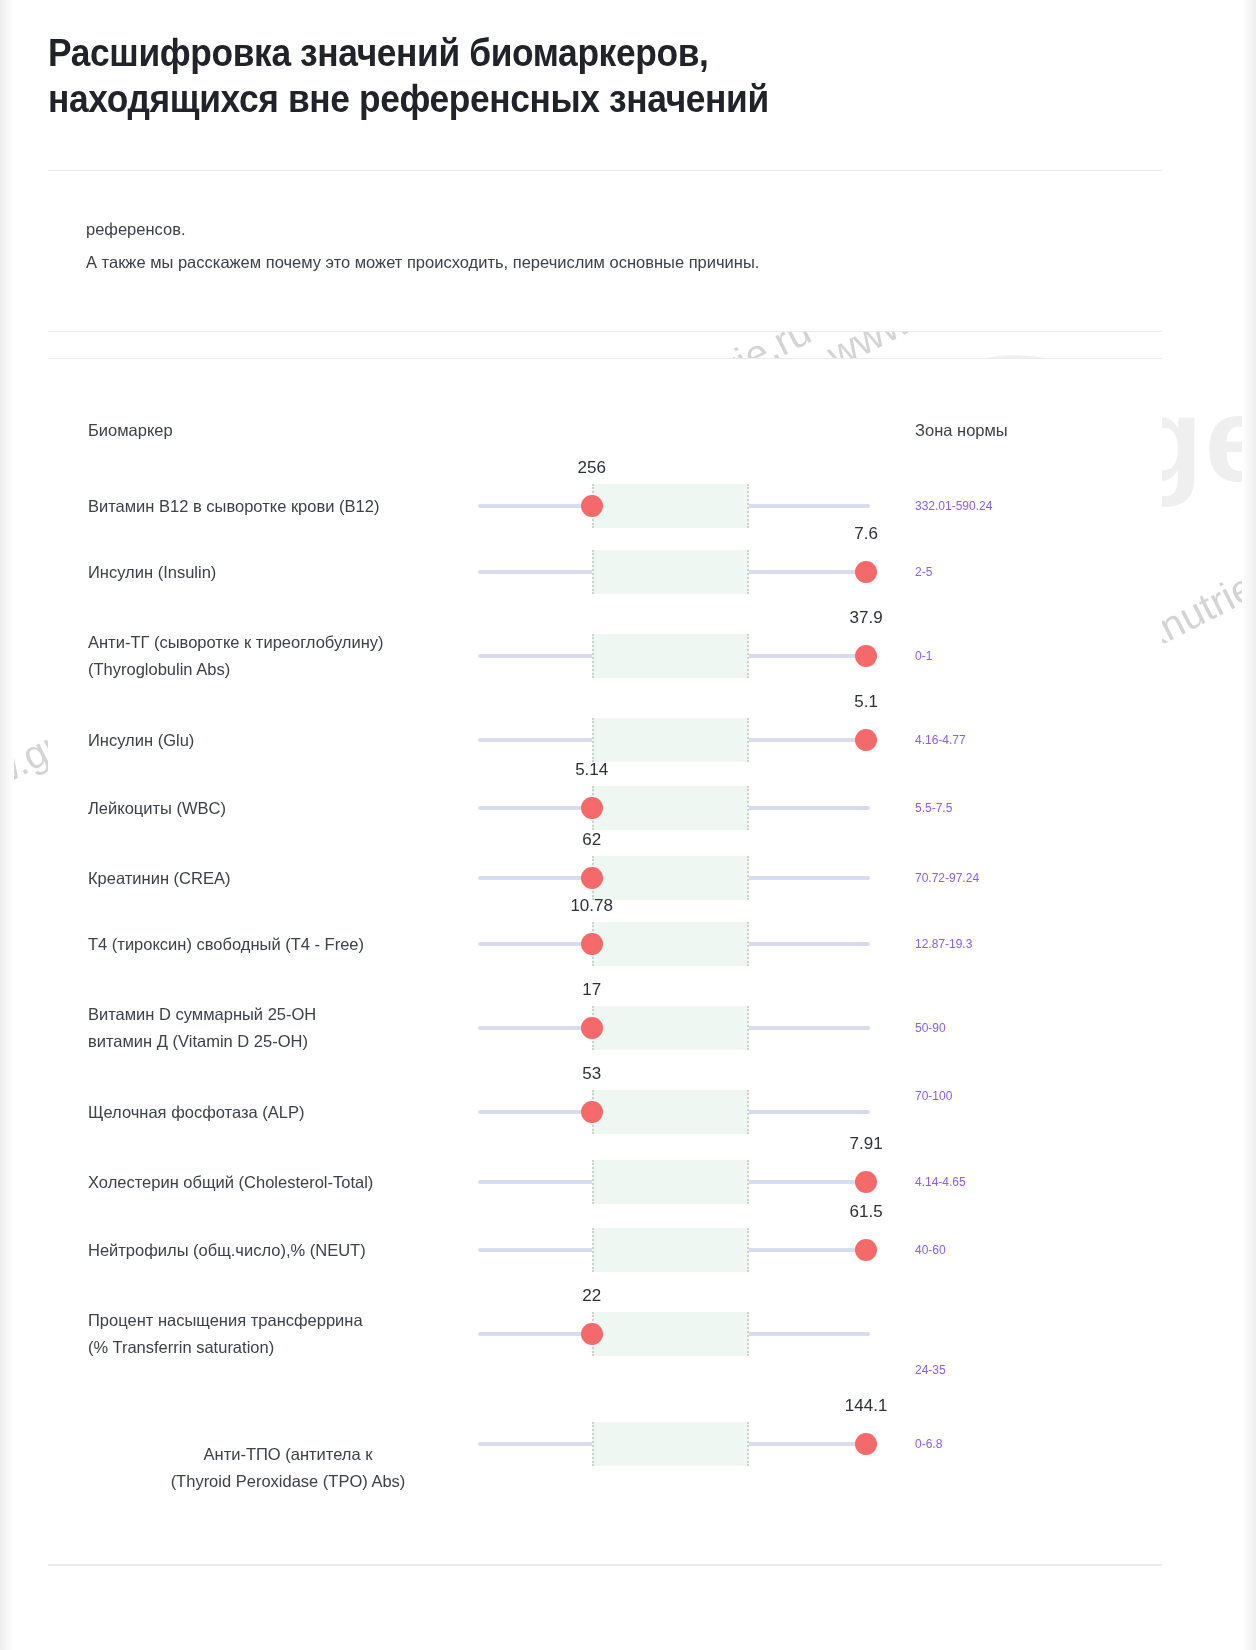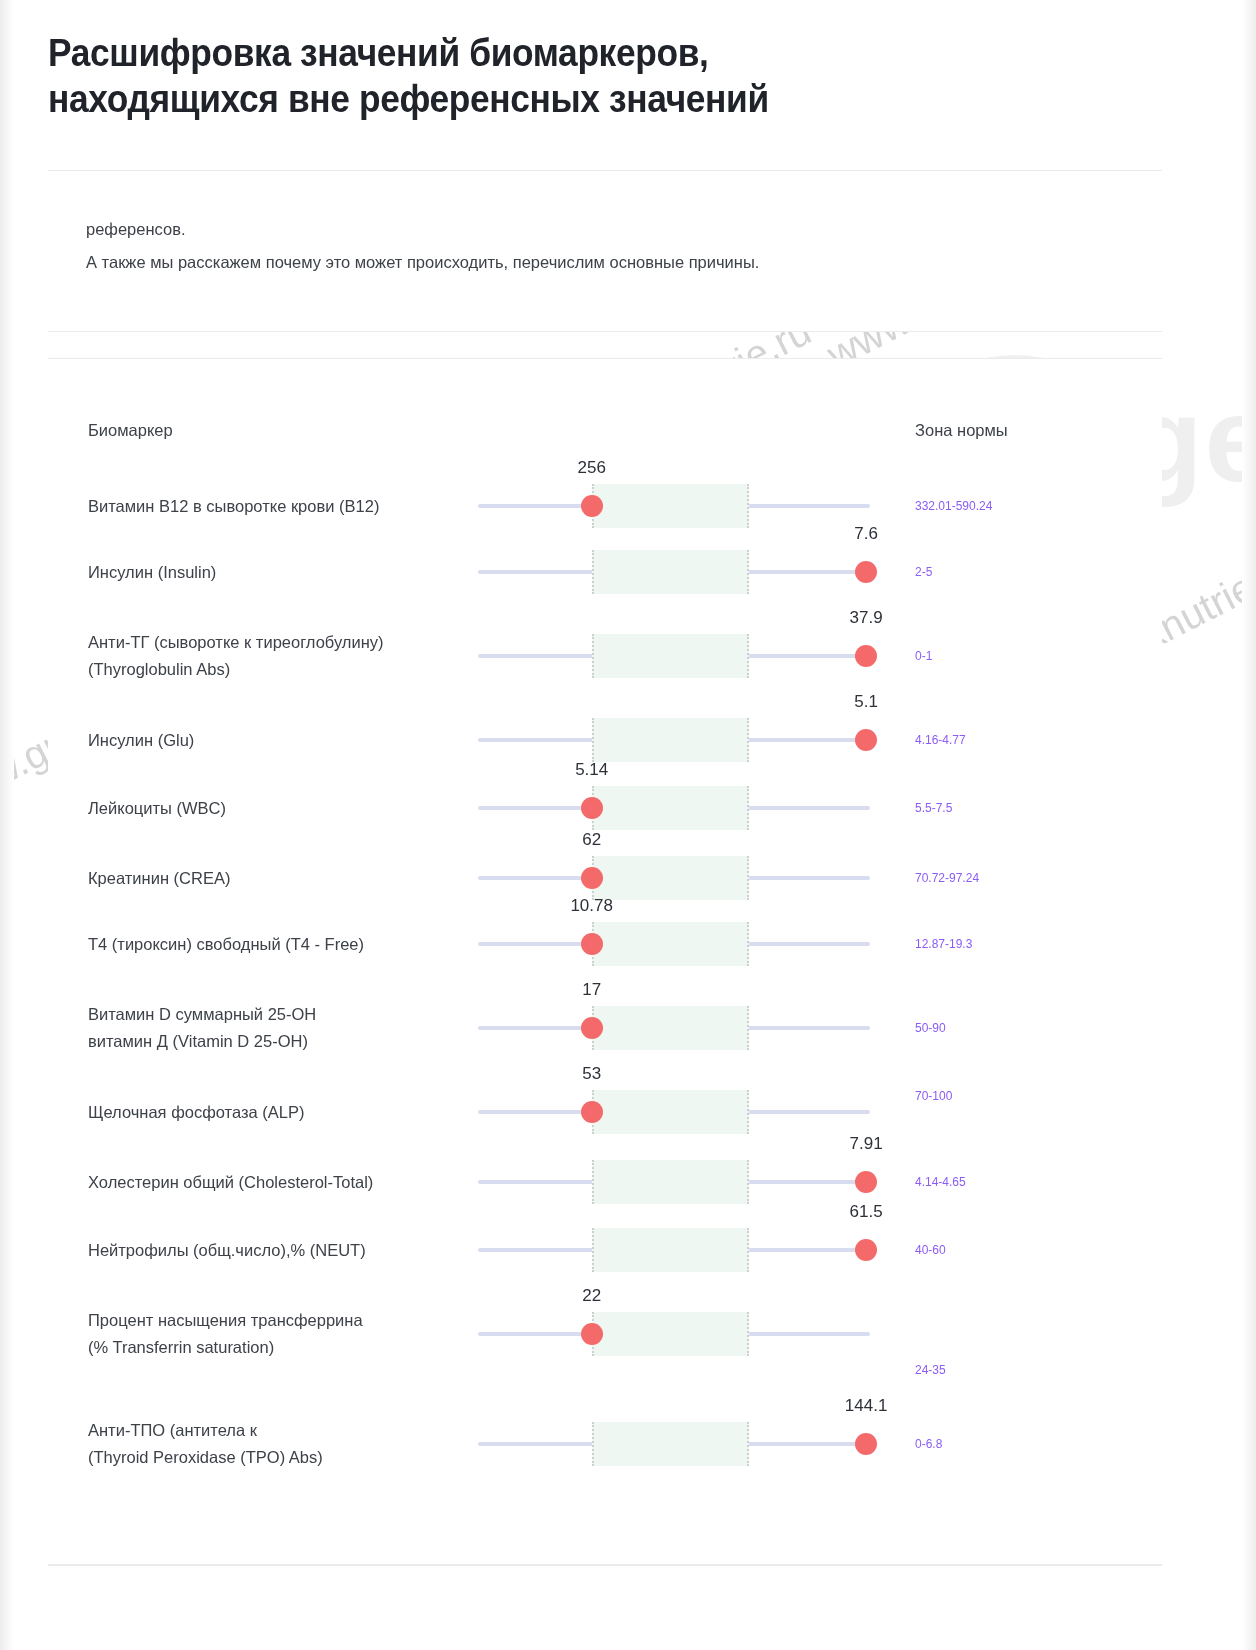--- a/index.html
+++ b/index.html
@@ -422,21 +422,21 @@
           </div>
           <div class="slider" style="top: 865px;">
             <div class="track"></div>
             <div class="zone"></div>
             <div class="dot" style="left: 29%;"></div>
             <div class="dot-val" style="left: 29%;">22</div>
           </div>
           <div class="bm-ref" style="top: 865px; margin-top: 36px;">24-35</div>
         </div>
         <div class="row">
-          <div class="bm-name" style="top: 975px;">
+          <div class="bm-name" style="top: 999px; text-align: center;">
             <span class="nl">Анти-ТПО (антитела к</span>
             <span class="nl">(Thyroid Peroxidase (TPO) Abs)</span>
           </div>
           <div class="slider" style="top: 975px;">
             <div class="track"></div>
             <div class="zone"></div>
             <div class="dot" style="left: 99%;"></div>
             <div class="dot-val" style="left: 99%;">144.1</div>
           </div>
           <div class="bm-ref" style="top: 975px;">0-6.8</div>

